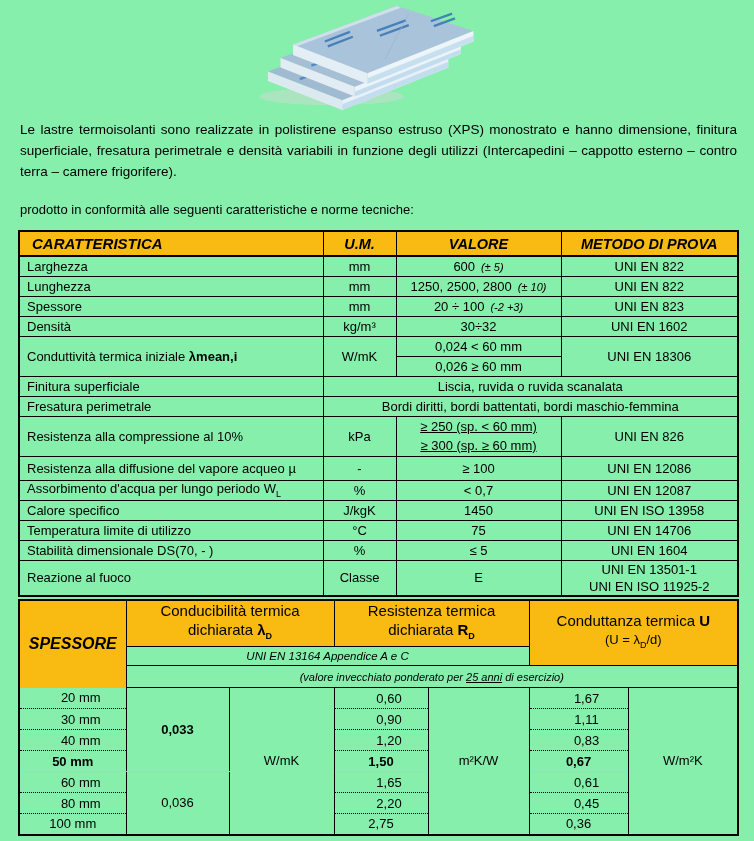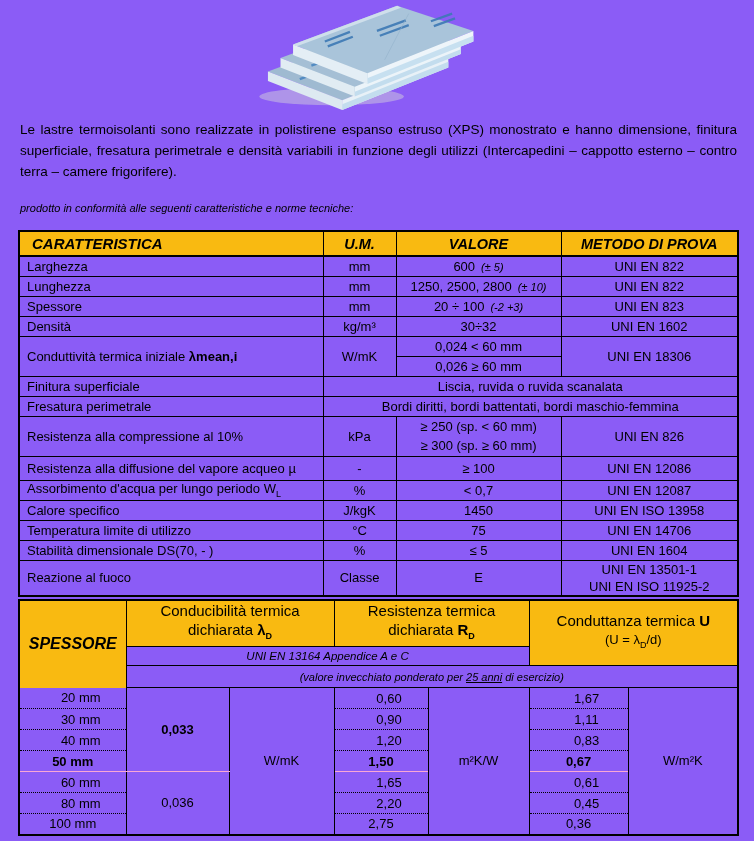--- a/index.html
+++ b/index.html
@@ -1,43 +1,43 @@
 <!DOCTYPE html>
 <html><head>
 <meta charset="utf-8">
 <style>
   * { margin:0; padding:0; box-sizing:border-box; }
   body { background:#ffffff; font-family:"Liberation Sans", sans-serif; color:#000; }
-  .page { position:relative; width:754px; height:841px; background:#8b5cf6; overflow:hidden; }
+  .page { position:relative; width:754px; height:841px; background:#86efac; overflow:hidden; }
 
   .product-image { position:absolute; left:235px; top:2px; width:280px; height:108px; }
 
   .intro { position:absolute; left:20px; top:119px; width:717px;
            font-size:13.5px; line-height:21px; text-align:justify; }
-  .intro2 { position:absolute; left:20px; top:202px; width:717px; font-size:11px;font-style:italic; }
+  .intro2 { position:absolute; left:20px; top:202px; width:717px; font-size:13px; }
 
   table { border-collapse:collapse; table-layout:fixed; }
   td { vertical-align:middle; text-align:center; overflow:hidden; }
   sub { font-size:9px; }
   b { font-weight:bold; }
 
   
   .t1 { position:absolute; left:18px; top:230px; width:719px; border:2px solid #000; }
   .t1 td { border:1px solid #000; font-size:13px; }
   .t1 tr.hdr td { background:#F9BA11; font-weight:bold; font-style:italic;
                   font-size:14.5px; height:25px; border-bottom:2px solid #000; }
   .t1 td.lbl { text-align:left; padding-left:7px; }
   .t1 tr.hdr td.lbl { font-size:15px;padding-left:12px; }
   .t1 tr.r20 td { height:20px; }
   .t1 tr.r24 td { height:24px; }
   .t1 tr.r40 td { height:40px; }
   .t1 tr.r36 td { height:36px; }
   .nota { font-style:italic; font-size:11px; margin-left:6px; }
   .met2 { font-size:13px; line-height:17px; }
-  .val2 { line-height:19px; }
+  .val2 { line-height:19px;text-decoration:underline; }
 
   
   .t2 { position:absolute; left:18px; top:599px; width:719px; border:2px solid #000; }
   .t2 td { border-left:1px solid #000; border-right:1px solid #000; font-size:13px; }
   .t2 td.yel { background:#F9BA11; }
   .t2 td.hmain { font-size:15px; line-height:19px; height:44px; border-bottom:1px solid #000; }
   .t2 td.spess { font-size:16px; font-weight:bold; font-style:italic; }
   .t2 td.norma { font-size:11.5px; font-style:italic; height:19px; border-bottom:1px solid #000; }
   .t2 td.notarow { font-size:11px; font-style:italic; height:22px; border-bottom:1px solid #000;margin-top:32px; }
   .t2 tr.dr td { height:21px; }

